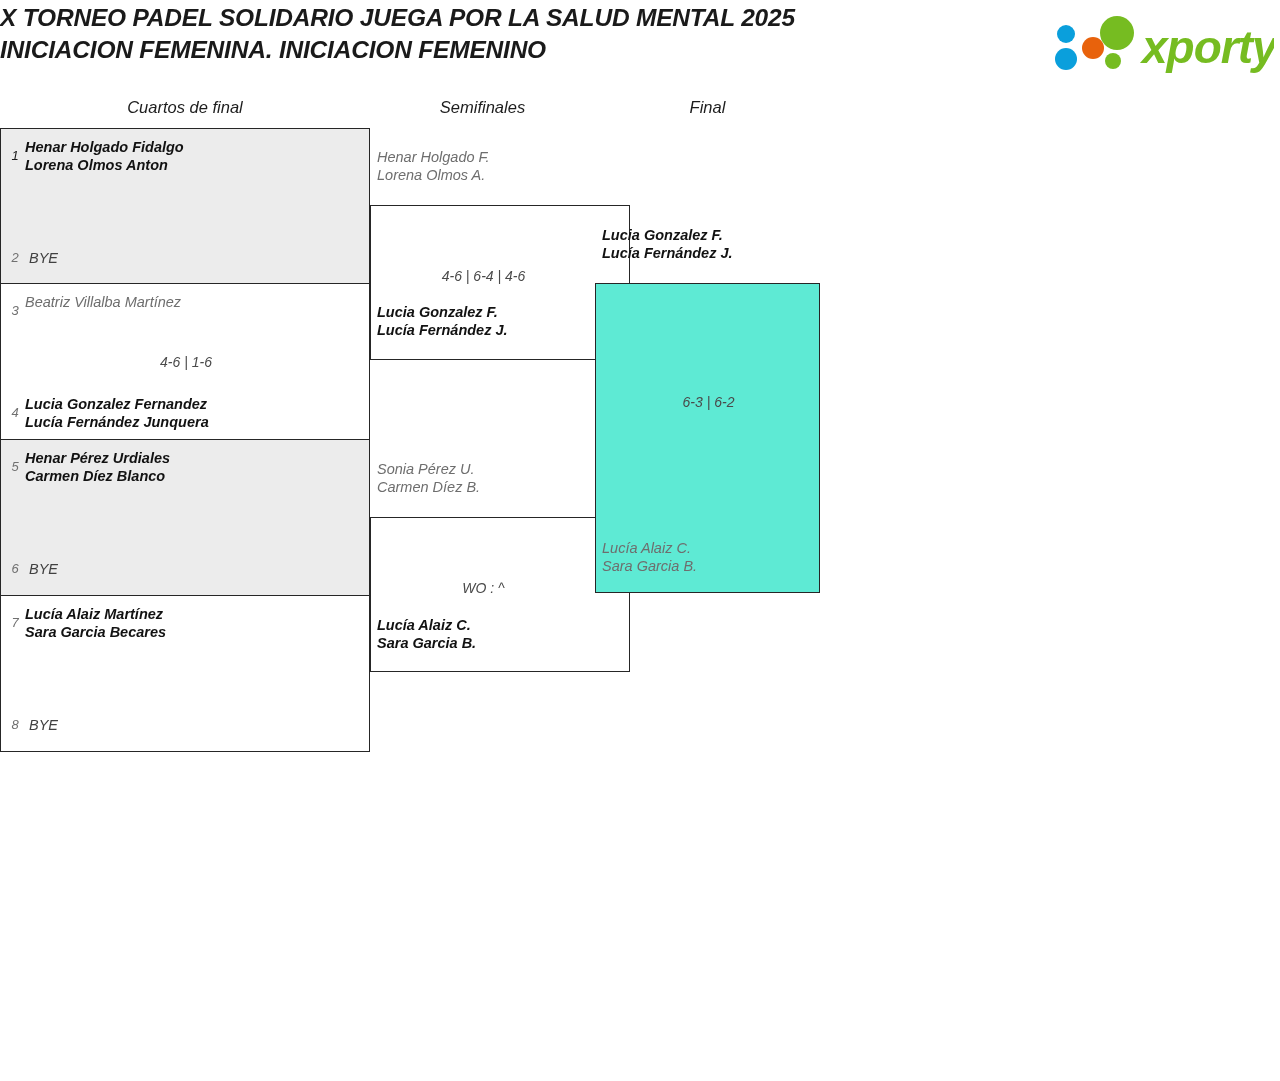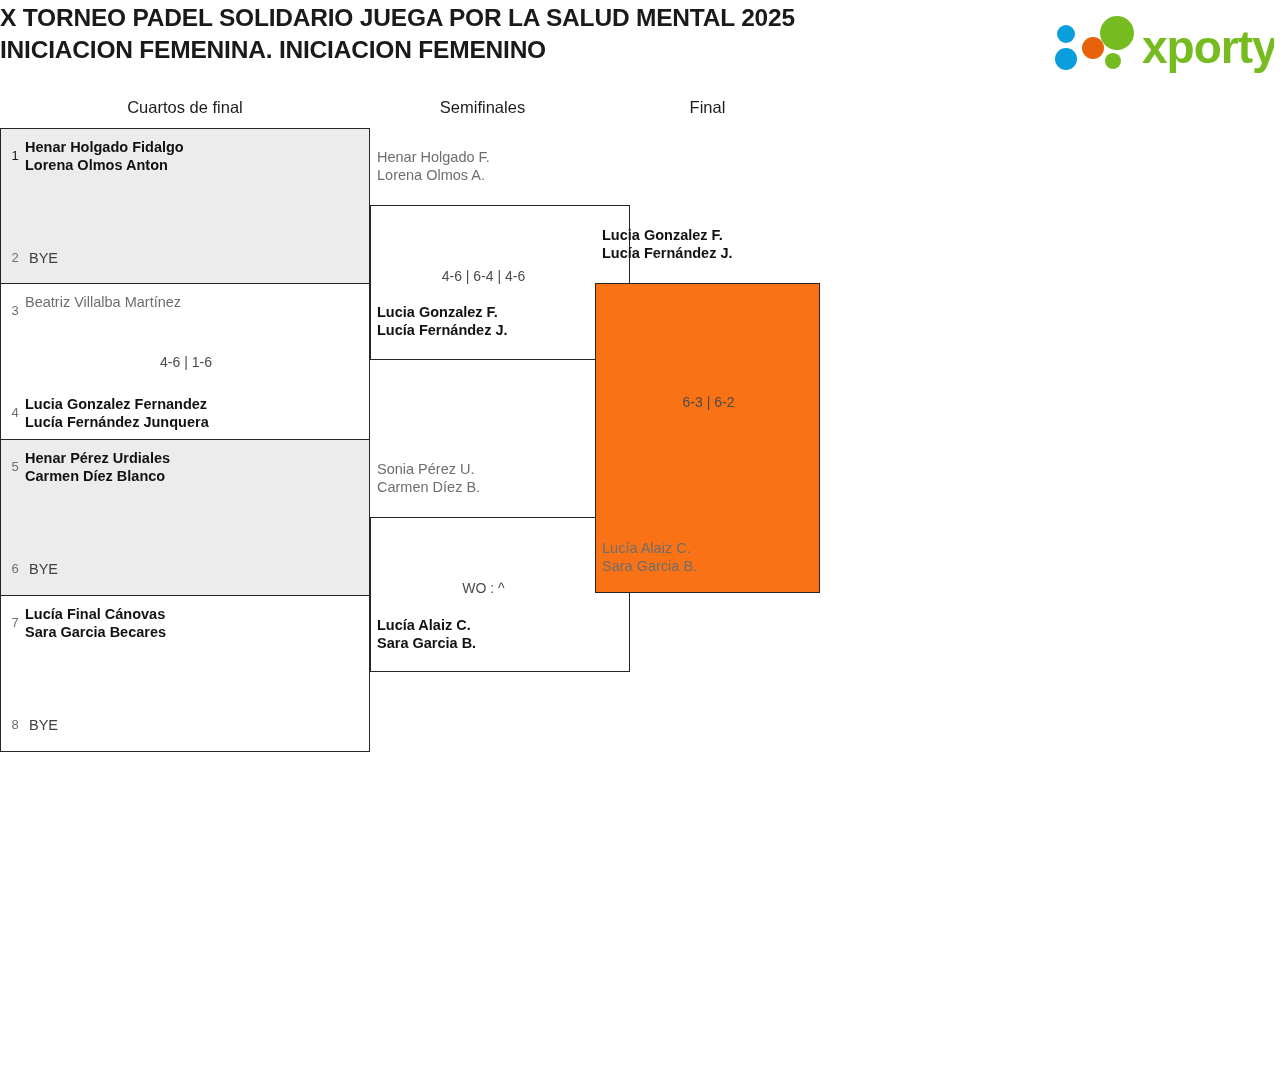--- a/index.html
+++ b/index.html
@@ -2,21 +2,21 @@
 <html><head>
 <meta charset="utf-8">
 <style>
   * { box-sizing: border-box; margin: 0; padding: 0; }
   html, body {
     width: 1280px; height: 1081px;
     background: #ffffff;
     font-family: "Liberation Sans", sans-serif;
     -webkit-font-smoothing: antialiased;
   }
-  #page { position: relative; width: 1280px; height: 1081px; overflow: hidden; }
+  #page { position: relative; width: 1280px; height: 1081px; overflow: hidden; font-style: italic; }
 
   
   .hdr-title {
     position: absolute; left: 0px; top: 2px; width: 1030px;
     font-size: 24.5px; font-weight: 700; letter-spacing: -0.2px;
     line-height: 32px; color: #1a1a1a; text-transform: uppercase;
   }
   .hdr-title .l2 { display: block; }
 
   
@@ -76,21 +76,21 @@
   .r2names {
     position: absolute; left: 377px; width: 215px;
     font-size: 14.5px; line-height: 18px; color: #6e6e6e;
   }
   .r2names.win { color: #121212; font-weight: 700; }
   .r2names .nm { display: block; white-space: nowrap; }
 
   
   .r3box {
     position: absolute; left: 595px; width: 225px; height: 310px;
-    border: 1px solid #262626; background: #f97316;
+    border: 1px solid #262626; background: #5eead4;
   }
   .r3score {
     position: absolute; left: 0; top: 110px; width: 225px;
     text-align: center; font-size: 14px; color: #4a4a4a;
   }
   .r3names {
     position: absolute; left: 602px; width: 215px;
     font-size: 14.5px; line-height: 18px; color: #6e6e6e;
   }
   .r3names.win { color: #121212; font-weight: 700; }
@@ -165,21 +165,21 @@
     <div class="r1row" style="top:107px;">
       <span class="r1seed">6</span>
       <span class="r1bye">BYE</span>
     </div>
   </div>
 
   <div class="r1blk plain" style="top:596px;height:156px;">
     <div class="r1row" style="top:5px;">
       <span class="r1seed">7</span>
       <span class="r1names win">
-        <span class="nm">Lucía Final Cánovas</span>
+        <span class="nm">Lucía Alaiz Martínez</span>
         <span class="nm">Sara Garcia Becares</span>
       </span>
     </div>
     <div class="r1row" style="top:107px;">
       <span class="r1seed">8</span>
       <span class="r1bye">BYE</span>
     </div>
   </div>
 
   <div class="r2box" style="top:205px;">

